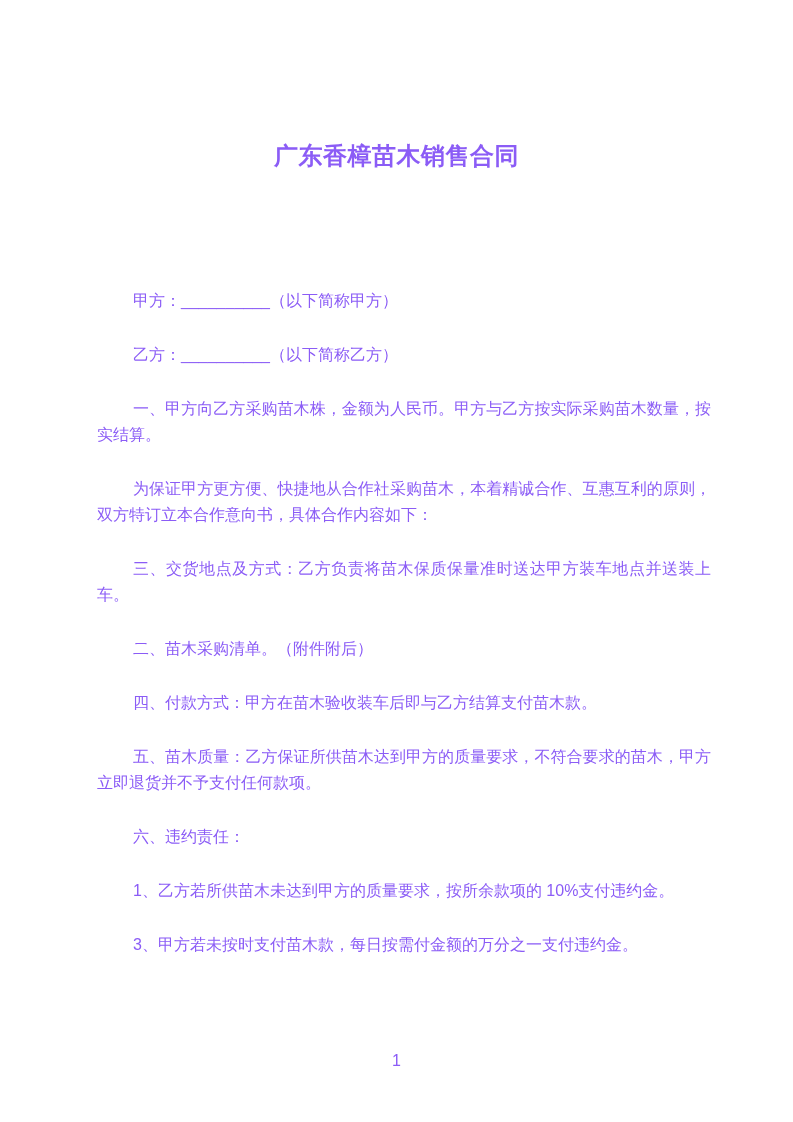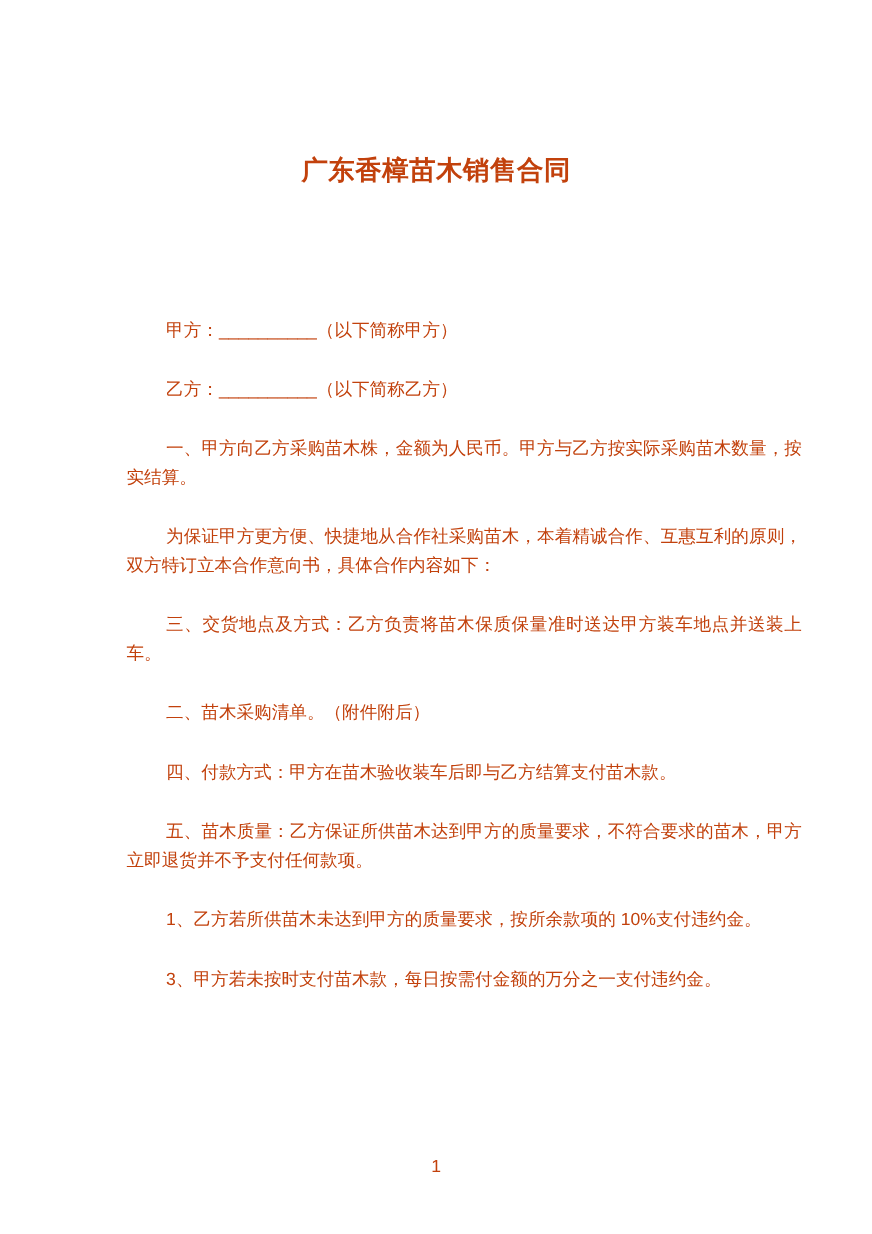--- a/index.html
+++ b/index.html
@@ -6,40 +6,40 @@
   html, body {
     margin: 0;
     padding: 0;
     background: #ffffff;
   }
   .page {
     position: relative;
     width: 793px;
     height: 1122px;
     background: #ffffff;
-    color: #c2410c;
+    color: #8b5cf6;
     font-family: "Liberation Sans", sans-serif;
     overflow: hidden;
   }
   .doc-title {
     position: absolute;
     top: 140px;
     left: 0;
     width: 100%;
     margin: 0;
     text-align: center;
     font-size: 24px;
     line-height: 32px;
     font-weight: 700;
     letter-spacing: 0.5px;
   }
   .content {
     position: absolute;
     top: 288px;
-    left: 115px;
+    left: 97px;
     width: 614px;
   }
   .para {
     margin: 0 0 28px 0;
     font-size: 16px;
     line-height: 26px;
     text-indent: 36px;
     text-align: justify;
     word-break: break-all;
   }
@@ -71,20 +71,21 @@
     <p class="para">为保证甲方更方便、快捷地从合作社采购苗木，本着精诚合作、互惠互利的原则，双方特订立本合作意向书，具体合作内容如下：</p>
 
     <p class="para">三、交货地点及方式：乙方负责将苗木保质保量准时送达甲方装车地点并送装上车。</p>
 
     <p class="para">二、苗木采购清单。（附件附后）</p>
 
     <p class="para">四、付款方式：甲方在苗木验收装车后即与乙方结算支付苗木款。</p>
 
     <p class="para">五、苗木质量：乙方保证所供苗木达到甲方的质量要求，不符合要求的苗木，甲方立即退货并不予支付任何款项。</p>
 
+    <p class="para">六、违约责任：</p>
 
     <p class="para">1、乙方若所供苗木未达到甲方的质量要求，按所余款项的 10%支付违约金。</p>
 
     <p class="para">3、甲方若未按时支付苗木款，每日按需付金额的万分之一支付违约金。</p>
 
   </div>
 
   <div class="page-number">1</div>
 
 </div>

